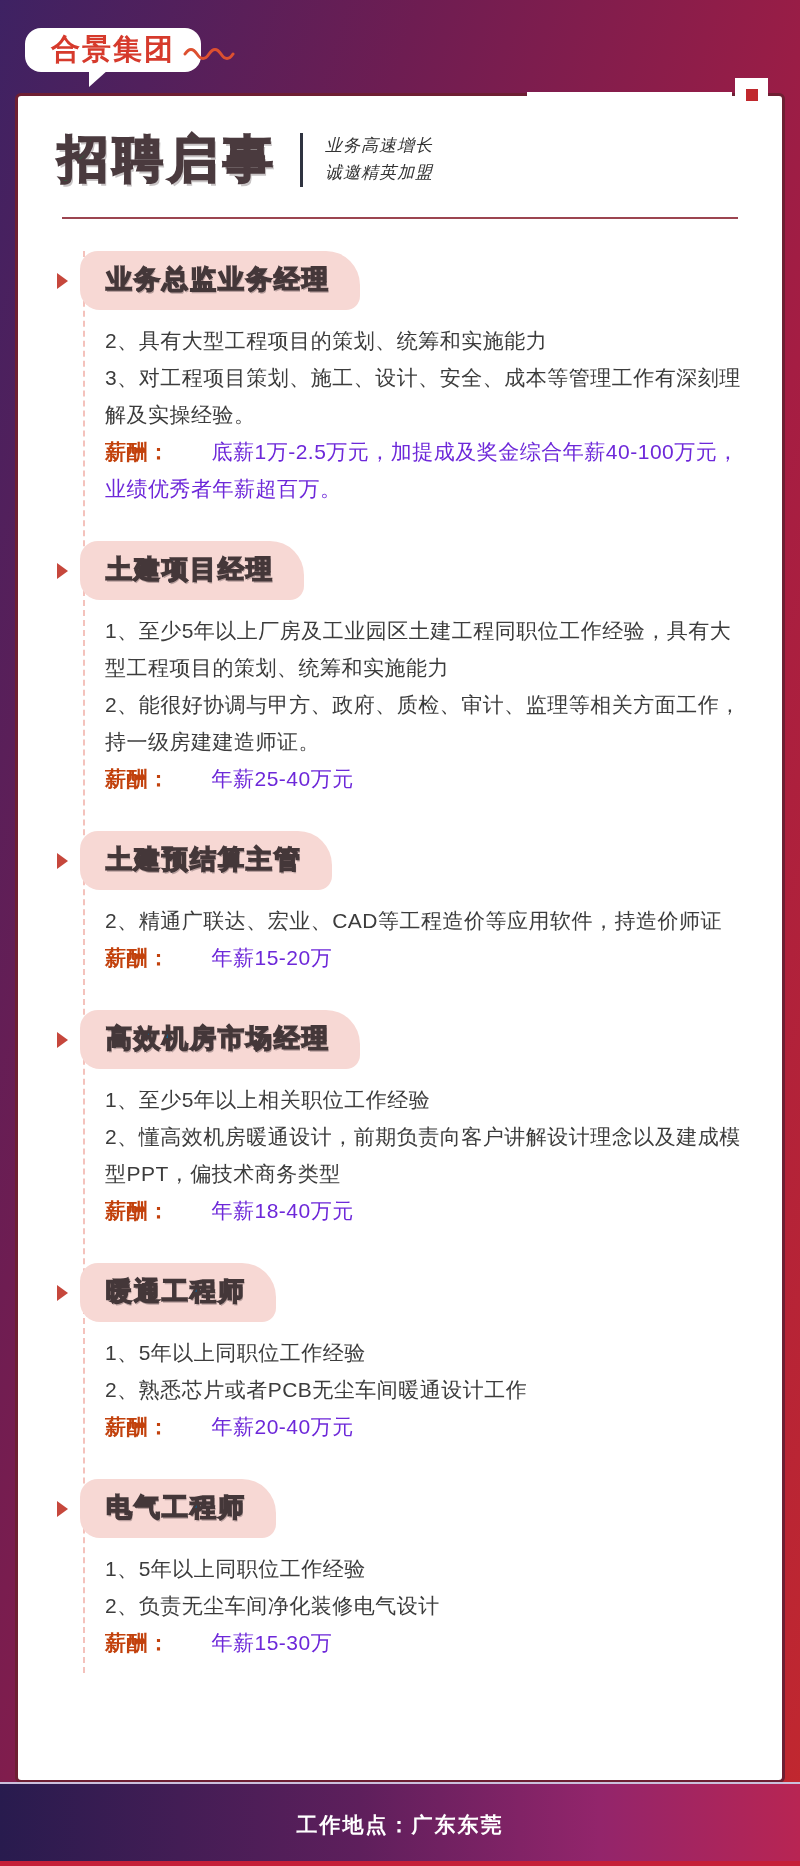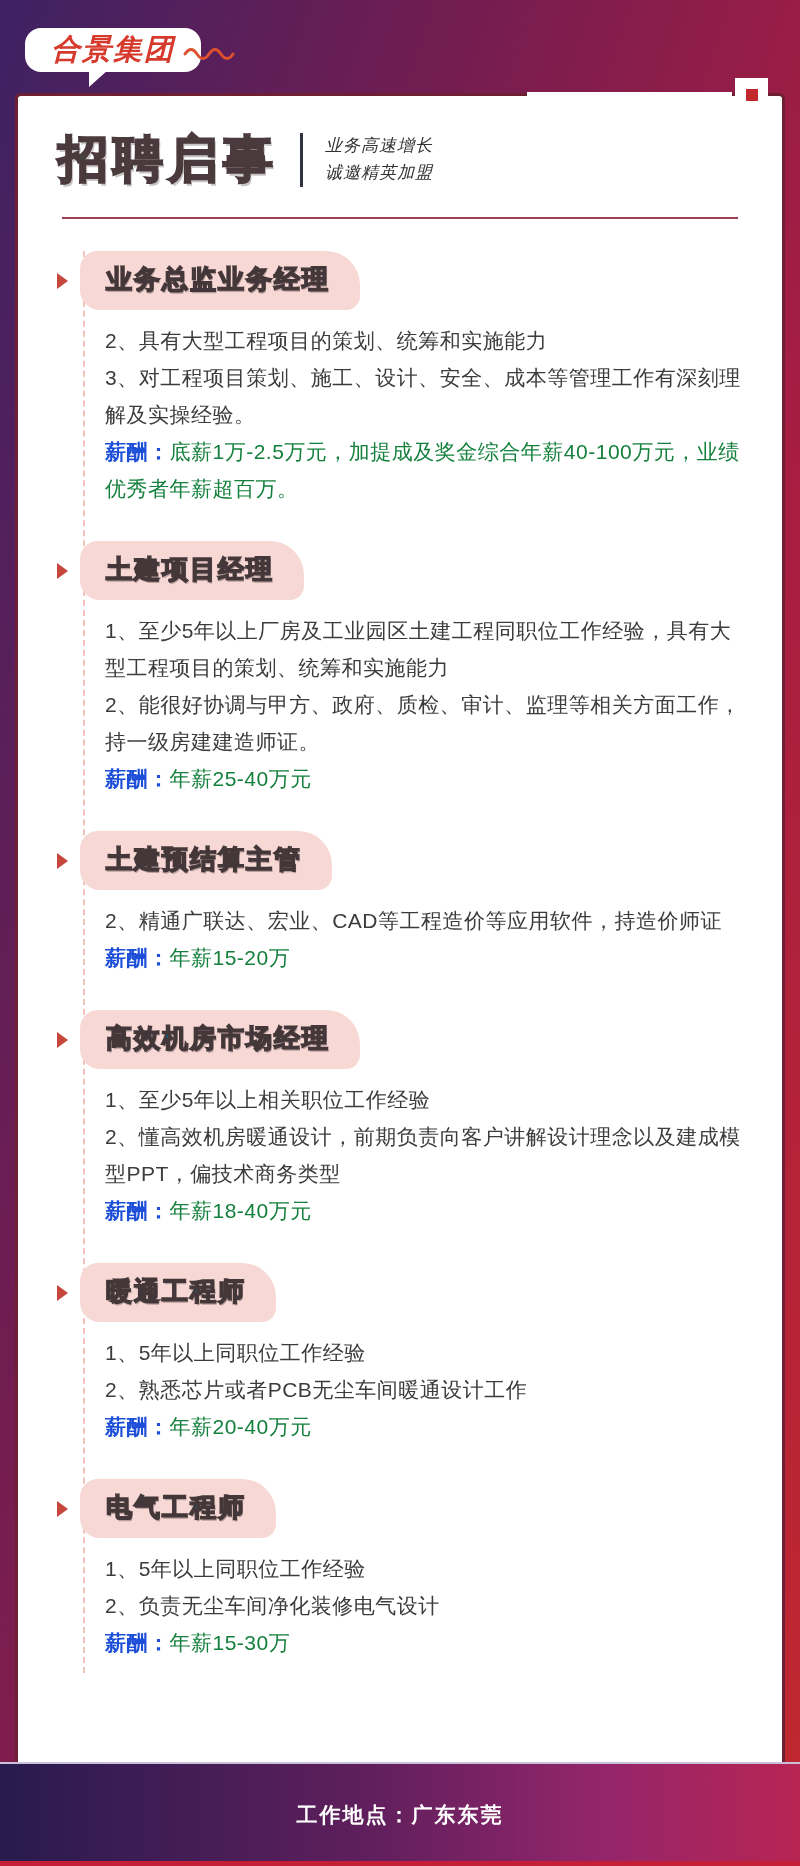--- a/index.html
+++ b/index.html
@@ -11,21 +11,20 @@
     background: linear-gradient(108deg, #3e2263 0%, #6e1d52 30%, #a51d43 65%, #c2282e 100%);
   }
 
   
   .brand-bubble {
     position: absolute; left: 25px; top: 28px;
     height: 44px; padding: 8px 26px;
     background: #ffffff; border-radius: 16px;
     display: flex; align-items: center;
     z-index: 5;
-    font-style: italic;
   }
   .brand-bubble::after {
     content: ""; position: absolute; left: 64px; bottom: -15px;
     width: 0; height: 0;
     border-top: 17px solid #ffffff;
     border-right: 19px solid transparent;
   }
   .brand-text { font-size: 29px; font-weight: bold; color: #d63a2c; letter-spacing: 2px; }
 
   .squiggle { position: absolute; left: 183px; top: 44px; z-index: 5; }
@@ -81,26 +80,26 @@
   }
   .job-title {
     font-size: 26px; font-weight: bold; letter-spacing: 2px;
     color: #0369a1;
     -webkit-text-stroke: 1.5px #443739;
     text-shadow: 1px 2px 0 rgba(68, 55, 57, 0.35);
   }
 
   .job-body { padding: 12px 0 2px 20px; }
   .job-body p { font-size: 21px; color: #3c3c3c; line-height: 37px; letter-spacing: 0.5px; }
-  .salary-label { color: #1d4ed8; font-weight: bold; }
-  .salary-text { color: #15803d; }
+  .salary-label { color: #c2410c; font-weight: bold; }
+  .salary-text { color: #6d28d9; margin-left: 42px; }
 
   
   .footer-band {
-    position: absolute; left: 0; right: 0; bottom: 0; height: 104px;
+    position: absolute; left: 0; right: 0; bottom: 0; height: 84px;
     background: linear-gradient(90deg, #281b4e 0%, #5e1f5c 45%, #93256b 75%, #b82553 100%);
     border-top: 2px solid #cbc0dc;
     display: flex; align-items: center; justify-content: center;
   }
   .footer-band::after {
     content: ""; position: absolute; left: 0; right: 0; bottom: 0; height: 5px;
     background: #c51f38;
   }
   .footer-text { color: #ffffff; font-size: 21px; font-weight: bold; letter-spacing: 2px; }
 </style>

